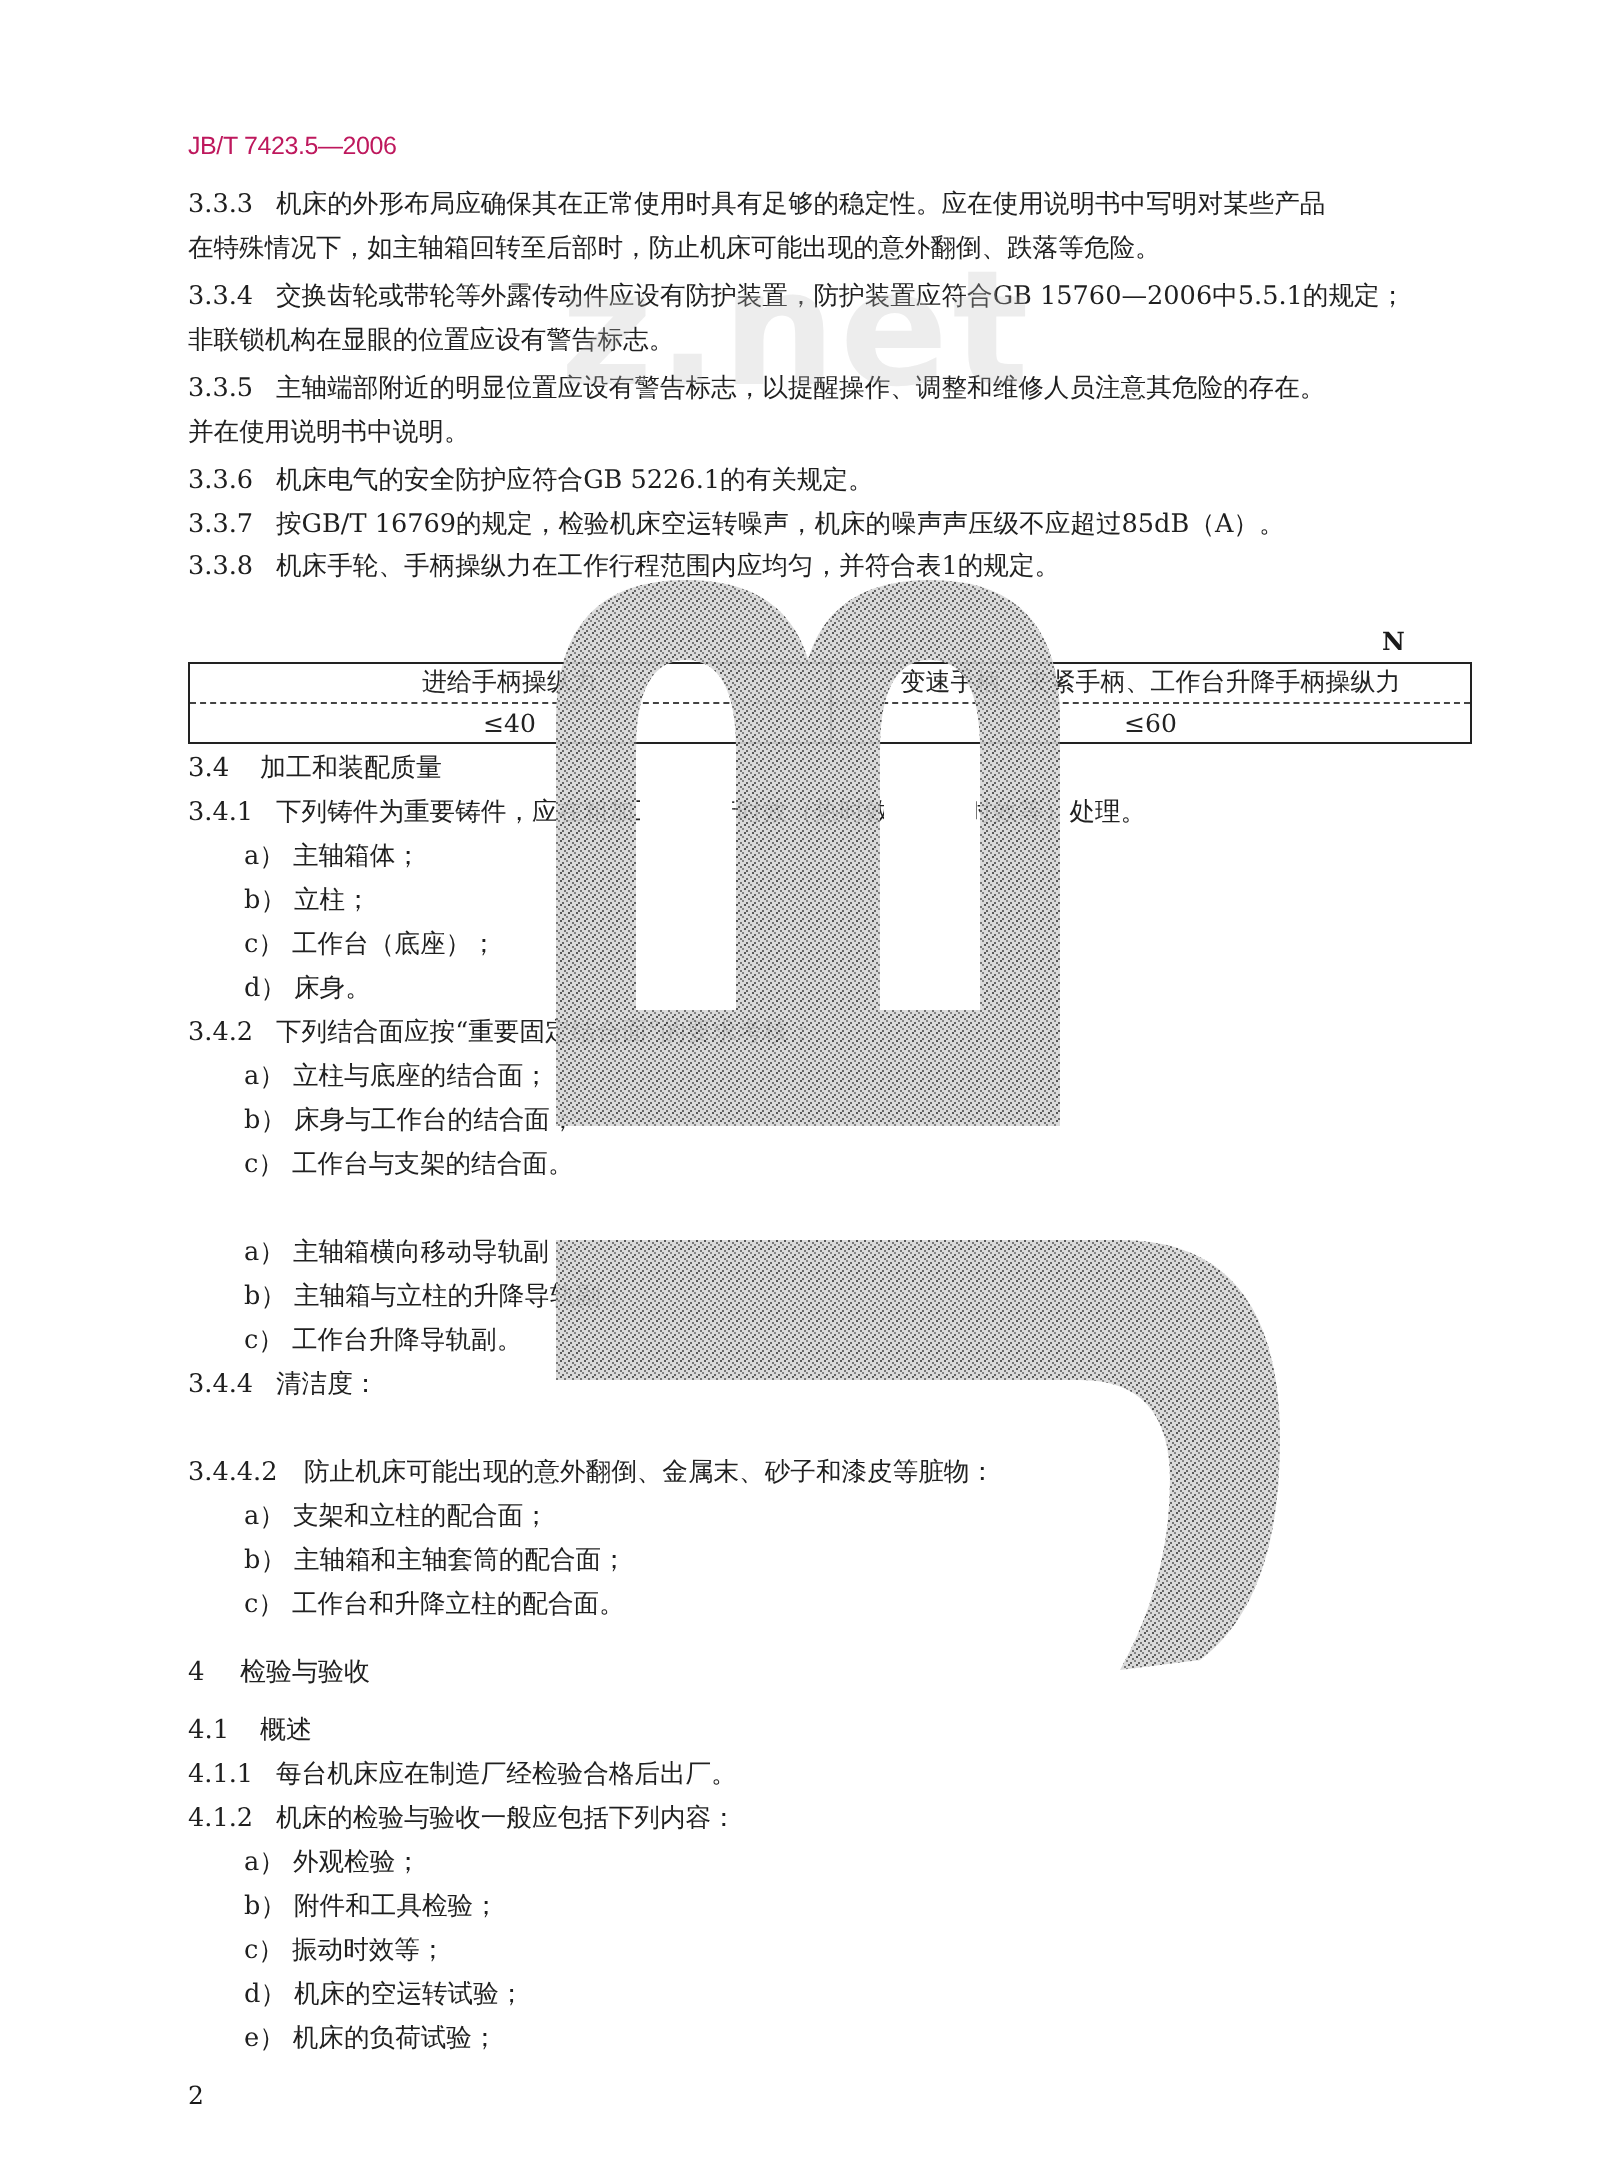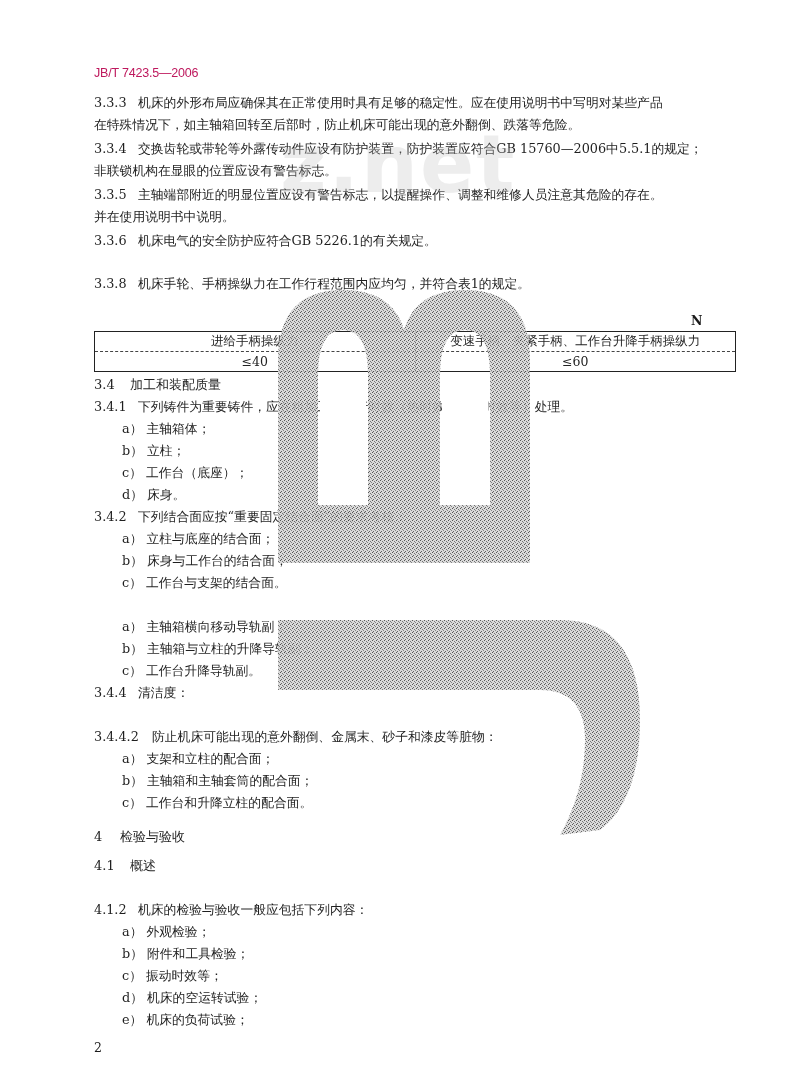--- a/index.html
+++ b/index.html
@@ -64,20 +64,23 @@
 
   <div class="line" style="top:186px">
     <span class="num">3.3.5</span><span>主轴端部附近的明显位置应设有警告标志，以提醒操作、调整和维修人员注意其危险的存在。</span>
   </div>
   <div class="line" style="top:208px">并在使用说明书中说明。</div>
 
   <div class="line" style="top:232px">
     <span class="num">3.3.6</span><span>机床电气的安全防护应符合GB 5226.1的有关规定。</span>
   </div>
 
+  <div class="line" style="top:254px">
+    <span class="num">3.3.7</span><span>按GB/T 16769的规定，检验机床空运转噪声，机床的噪声声压级不应超过85dB（A）。</span>
+  </div>
 
   <div class="line" style="top:275px">
     <span class="num">3.3.8</span><span>机床手轮、手柄操纵力在工作行程范围内应均匀，并符合表1的规定。</span>
   </div>
 
   <div class="unit-n">N</div>
   <table class="spec">
     <tbody>
         <tr class="head">
       <td style="width:50%">进给手柄操纵力</td>
@@ -121,20 +124,23 @@
   <div class="line sub" style="top:750px"><span class="lbl">a）</span><span>支架和立柱的配合面；</span></div>
   <div class="line sub" style="top:772px"><span class="lbl">b）</span><span>主轴箱和主轴套筒的配合面；</span></div>
   <div class="line sub" style="top:794px"><span class="lbl">c）</span><span>工作台和升降立柱的配合面。</span></div>
 
   <div class="line section" style="top:828px">
     <span class="num" style="min-width:18px">4</span><span>检验与验收</span>
   </div>
   <div class="line section" style="top:857px">
     <span class="num" style="min-width:28px">4.1</span><span>概述</span>
   </div>
+  <div class="line" style="top:879px">
+    <span class="num">4.1.1</span><span>每台机床应在制造厂经检验合格后出厂。</span>
+  </div>
   <div class="line" style="top:901px">
     <span class="num">4.1.2</span><span>机床的检验与验收一般应包括下列内容：</span>
   </div>
   <div class="line sub" style="top:923px"><span class="lbl">a）</span><span>外观检验；</span></div>
   <div class="line sub" style="top:945px"><span class="lbl">b）</span><span>附件和工具检验；</span></div>
   <div class="line sub" style="top:967px"><span class="lbl">c）</span><span>振动时效等；</span></div>
   <div class="line sub" style="top:989px"><span class="lbl">d）</span><span>机床的空运转试验；</span></div>
   <div class="line sub" style="top:1011px"><span class="lbl">e）</span><span>机床的负荷试验；</span></div>
 
   <div class="page-num" style="top:1040px">2</div>

